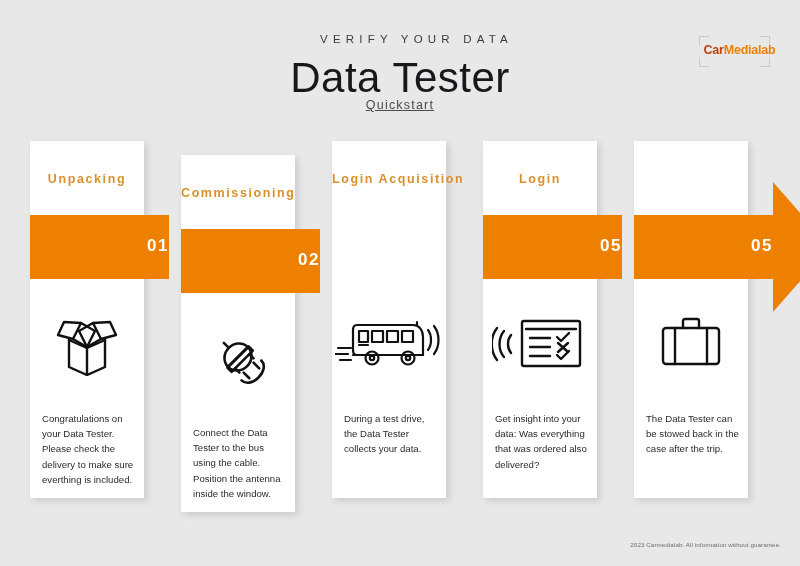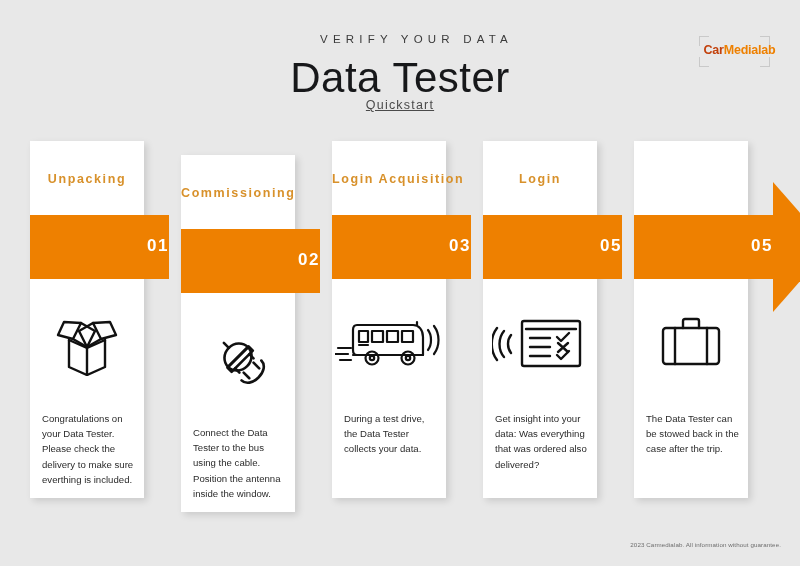--- a/index.html
+++ b/index.html
@@ -240,23 +240,20 @@
             <path d="M46 39 L46 45"></path>
             <path d="M22 52 C22 58 28 62 36 62 C44 62 50 58 50 52"></path>
           </g>
         </svg>
       </div>
       <div class="col-body">Connect the Data Tester to the bus using the cable. Position the antenna inside the window.</div>
     </div>
 
     <div class="col col-2">
       <div class="col-title">Login Acquisition</div>
-      <div class="num-band">
-        <div class="num">03</div>
-      </div>
       <div class="icon-wrap">
         <svg width="108" height="58" viewBox="0 0 108 58" fill="none" stroke="#111" stroke-width="2.2" stroke-linejoin="round" stroke-linecap="round">
           <path d="M22 11 L78 11 C84 11 88 16 88 23 L88 41 L22 41 C19 41 18 39 18 36 L18 16 C18 13 19 11 22 11 Z"></path>
           <path d="M18 41 L88 41"></path>
           <rect x="24" y="17" width="9" height="11"></rect>
           <rect x="37" y="17" width="11" height="11"></rect>
           <rect x="52" y="17" width="11" height="11"></rect>
           <rect x="67" y="17" width="11" height="11"></rect>
           <path d="M24 31 L33 31"></path>
           <circle cx="37" cy="44" r="6.5"></circle>

